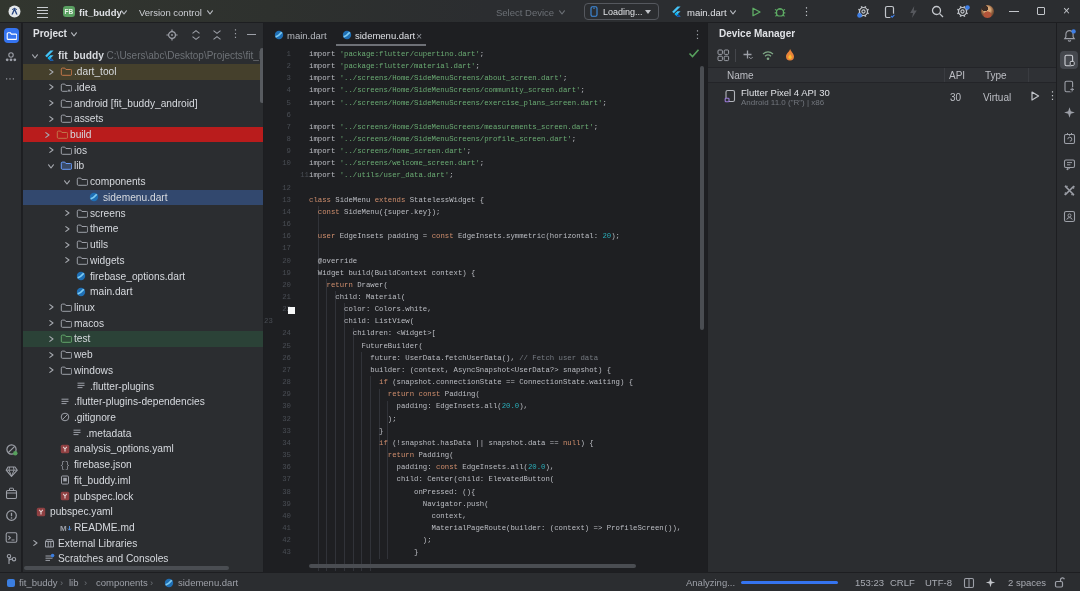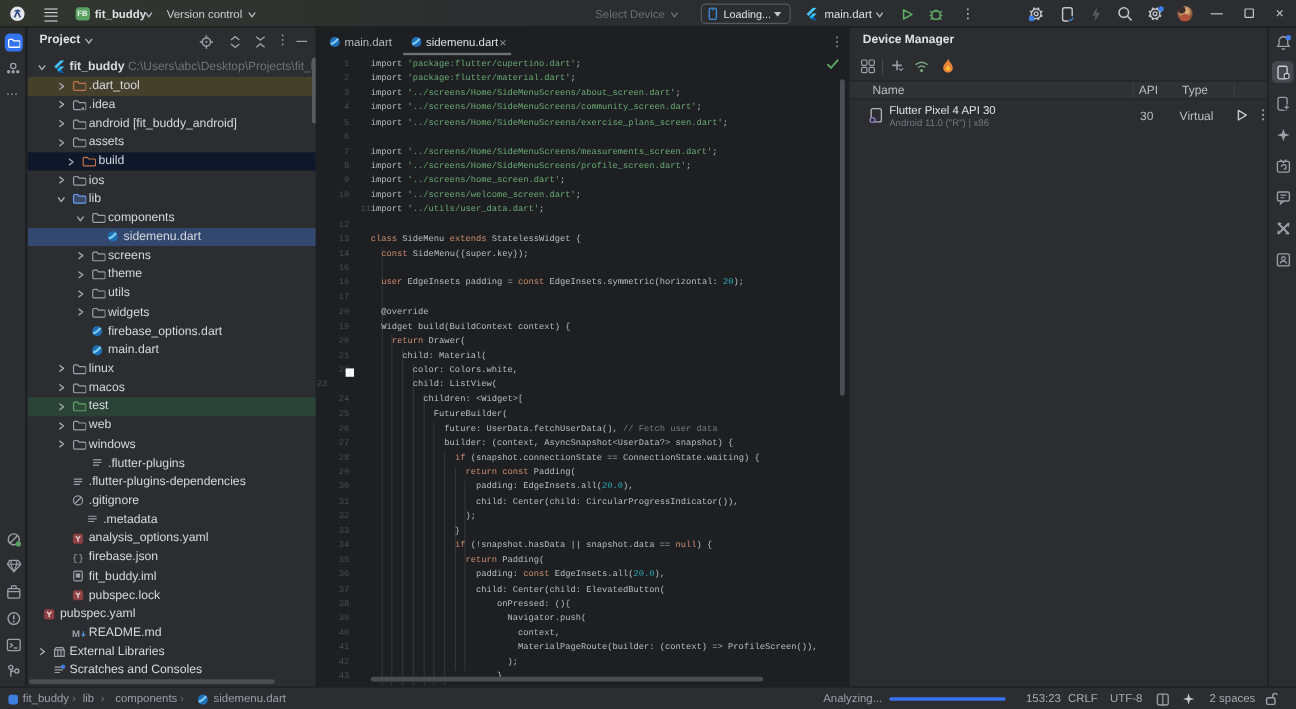--- a/index.html
+++ b/index.html
@@ -285,21 +285,21 @@
               <path d="M2.8 1.6 L6 4 L2.8 6.4" stroke="#a6a9af" stroke-width="1.1" fill="none" stroke-linecap="round" stroke-linejoin="round"></path>
             </svg>
           </span>
           <span class="ic">
             <svg width="12" height="11" viewBox="0 0 12 11" style="">
               <path d="M1.3 3.2 q0-1.1 1.1-1.1 h2.4 l1.1 1.4 h4.7 q1.1 0 1.1 1.1 v3.6 q0 1.1 -1.1 1.1 h-8.2 q-1.1 0-1.1-1.1 z" stroke="#9da0a8" stroke-width="1" fill="none"></path>
             </svg>
           </span>
           <span style="">assets</span>
         </div>
-<div class="row" style="background:#0f172a;padding-left:32px">
+<div class="row" style="background:#b91c1c;padding-left:20px">
           <span class="slot">
             <svg width="8" height="8" viewBox="0 0 8 8" style="">
               <path d="M2.8 1.6 L6 4 L2.8 6.4" stroke="#a6a9af" stroke-width="1.1" fill="none" stroke-linecap="round" stroke-linejoin="round"></path>
             </svg>
           </span>
           <span class="ic">
             <svg width="12" height="11" viewBox="0 0 12 11" style="">
               <path d="M1.3 3.2 q0-1.1 1.1-1.1 h2.4 l1.1 1.4 h4.7 q1.1 0 1.1 1.1 v3.6 q0 1.1 -1.1 1.1 h-8.2 q-1.1 0-1.1-1.1 z" stroke="#c1764a" stroke-width="1" fill="none"></path>
             </svg>
           </span>
@@ -667,21 +667,20 @@
 <div style="position:relative;height:12.17px;white-space:pre"><span class="abs" style="left:0;width:27px;text-align:right;color:#494d54">21</span><span class="abs" style="left:45px">      child: Material(</span></div>
 <div style="position:relative;height:12.17px;white-space:pre"><span class="abs" style="left:0;width:27px;text-align:right;color:#494d54">22</span><span class="abs" style="left:45px">        color: Colors.white,</span></div>
 <div style="position:relative;height:12.17px;white-space:pre"><span class="abs" style="left:0;width:27px;text-align:left;color:#494d54">23</span><span class="abs" style="left:45px">        child: ListView(</span></div>
 <div style="position:relative;height:12.17px;white-space:pre"><span class="abs" style="left:0;width:27px;text-align:right;color:#494d54">24</span><span class="abs" style="left:45px">          children: &lt;Widget&gt;[</span></div>
 <div style="position:relative;height:12.17px;white-space:pre"><span class="abs" style="left:0;width:27px;text-align:right;color:#494d54">25</span><span class="abs" style="left:45px">            FutureBuilder(</span></div>
 <div style="position:relative;height:12.17px;white-space:pre"><span class="abs" style="left:0;width:27px;text-align:right;color:#494d54">26</span><span class="abs" style="left:45px">              future: UserData.fetchUserData(), <s>// Fetch user data</s></span></div>
 <div style="position:relative;height:12.17px;white-space:pre"><span class="abs" style="left:0;width:27px;text-align:right;color:#494d54">27</span><span class="abs" style="left:45px">              builder: (context, AsyncSnapshot&lt;UserData?&gt; snapshot) {</span></div>
 <div style="position:relative;height:12.17px;white-space:pre"><span class="abs" style="left:0;width:27px;text-align:right;color:#494d54">28</span><span class="abs" style="left:45px">                <i>if</i> (snapshot.connectionState == ConnectionState.waiting) {</span></div>
 <div style="position:relative;height:12.17px;white-space:pre"><span class="abs" style="left:0;width:27px;text-align:right;color:#494d54">29</span><span class="abs" style="left:45px">                  <i>return</i> <i>const</i> Padding(</span></div>
 <div style="position:relative;height:12.17px;white-space:pre"><span class="abs" style="left:0;width:27px;text-align:right;color:#494d54">30</span><span class="abs" style="left:45px">                    padding: EdgeInsets.all(<u>20.0</u>),</span></div>
-<div style="position:relative;height:12.17px;white-space:pre"><span class="abs" style="left:0;width:27px;text-align:right;color:#494d54">31</span><span class="abs" style="left:45px">                    child: Center(child: CircularProgressIndicator()),</span></div>
 <div style="position:relative;height:12.17px;white-space:pre"><span class="abs" style="left:0;width:27px;text-align:right;color:#494d54">32</span><span class="abs" style="left:45px">                  );</span></div>
 <div style="position:relative;height:12.17px;white-space:pre"><span class="abs" style="left:0;width:27px;text-align:right;color:#494d54">33</span><span class="abs" style="left:45px">                }</span></div>
 <div style="position:relative;height:12.17px;white-space:pre"><span class="abs" style="left:0;width:27px;text-align:right;color:#494d54">34</span><span class="abs" style="left:45px">                <i>if</i> (!snapshot.hasData || snapshot.data == <i>null</i>) {</span></div>
 <div style="position:relative;height:12.17px;white-space:pre"><span class="abs" style="left:0;width:27px;text-align:right;color:#494d54">35</span><span class="abs" style="left:45px">                  <i>return</i> Padding(</span></div>
 <div style="position:relative;height:12.17px;white-space:pre"><span class="abs" style="left:0;width:27px;text-align:right;color:#494d54">36</span><span class="abs" style="left:45px">                    padding: <i>const</i> EdgeInsets.all(<u>20.0</u>),</span></div>
 <div style="position:relative;height:12.17px;white-space:pre"><span class="abs" style="left:0;width:27px;text-align:right;color:#494d54">37</span><span class="abs" style="left:45px">                    child: Center(child: ElevatedButton(</span></div>
 <div style="position:relative;height:12.17px;white-space:pre"><span class="abs" style="left:0;width:27px;text-align:right;color:#494d54">38</span><span class="abs" style="left:45px">                        onPressed: (){</span></div>
 <div style="position:relative;height:12.17px;white-space:pre"><span class="abs" style="left:0;width:27px;text-align:right;color:#494d54">39</span><span class="abs" style="left:45px">                          Navigator.push(</span></div>
 <div style="position:relative;height:12.17px;white-space:pre"><span class="abs" style="left:0;width:27px;text-align:right;color:#494d54">40</span><span class="abs" style="left:45px">                            context,</span></div>
 <div style="position:relative;height:12.17px;white-space:pre"><span class="abs" style="left:0;width:27px;text-align:right;color:#494d54">41</span><span class="abs" style="left:45px">                            MaterialPageRoute(builder: (context) =&gt; ProfileScreen()),</span></div>

